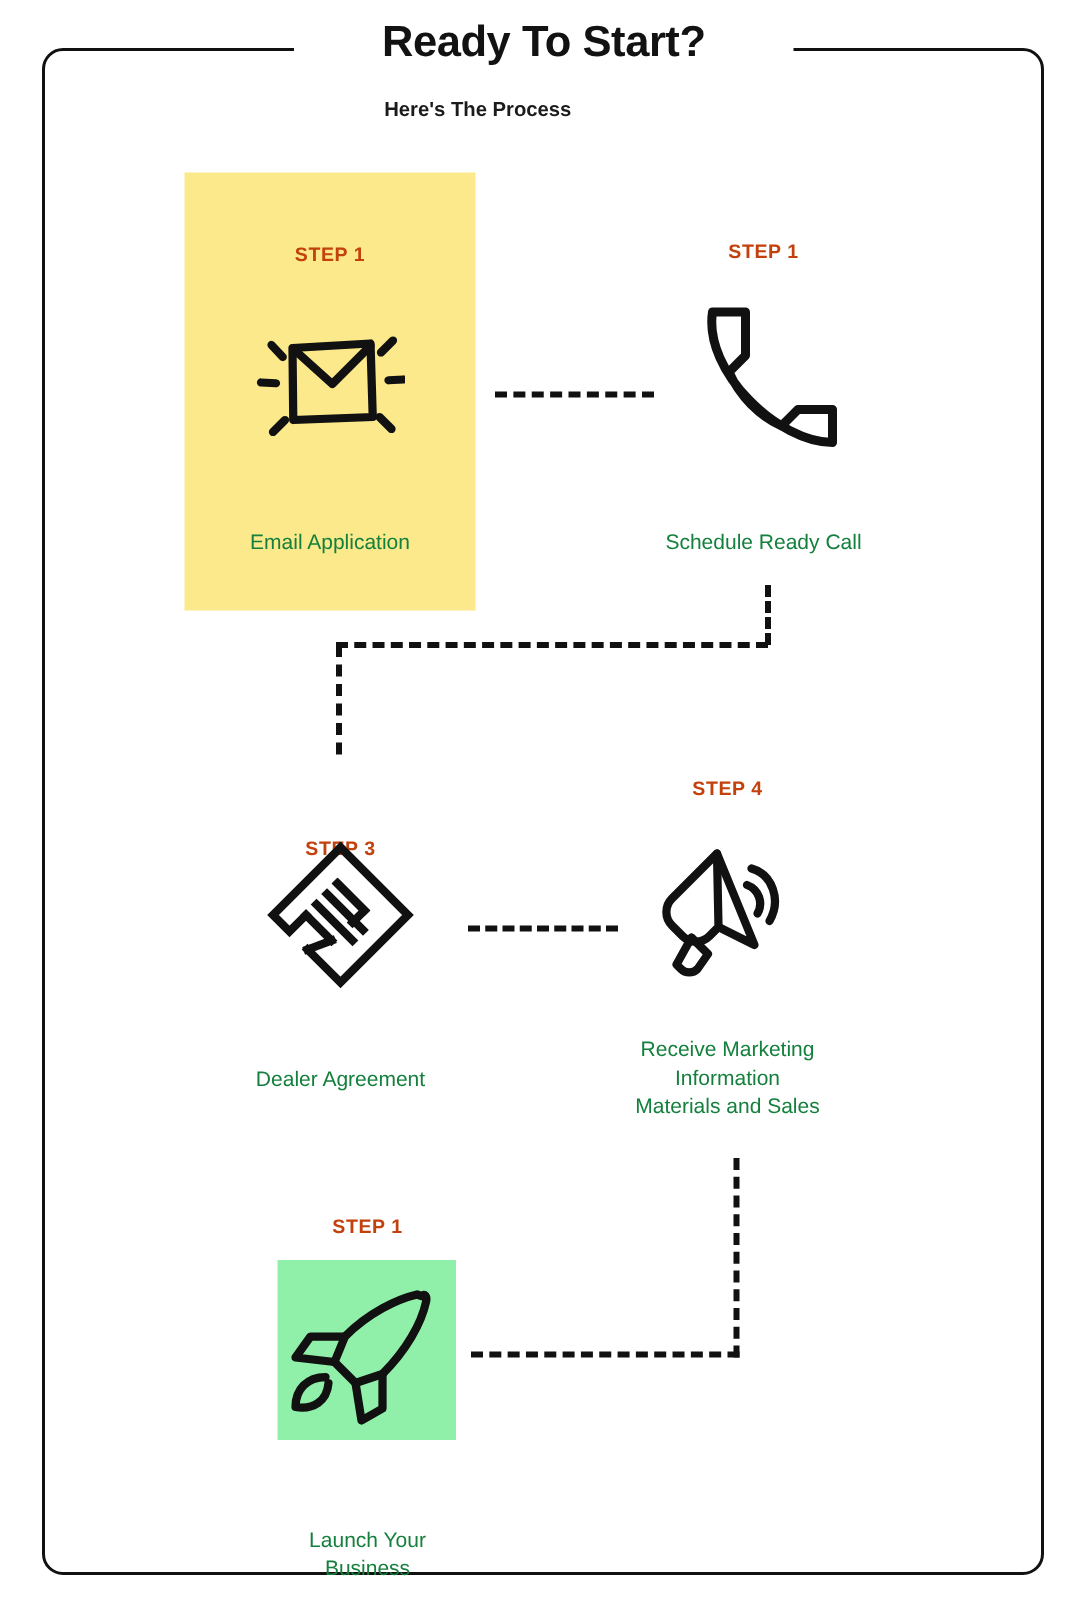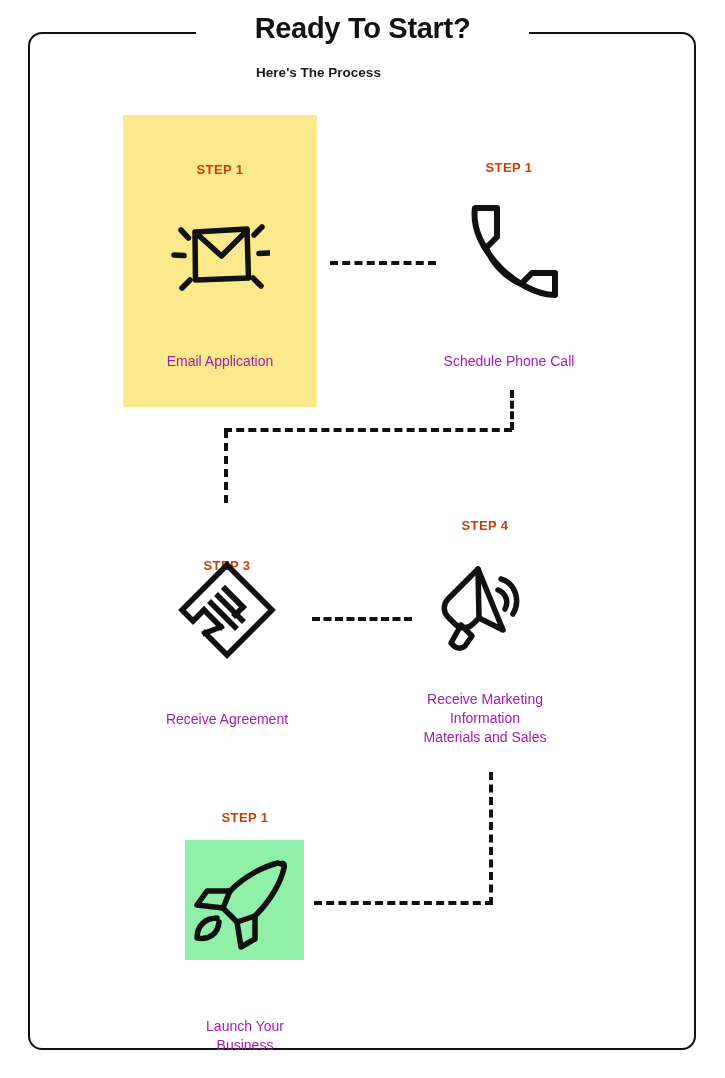--- a/index.html
+++ b/index.html
@@ -77,21 +77,21 @@
     letter-spacing: 0.4px;
     color: #c2410c;
   }
   .step-caption {
     position: absolute;
     width: 100%;
     text-align: center;
     font-size: 14px;
     line-height: 19px;
     font-weight: 400;
-    color: #a21caf;
+    color: #15803d;
   }
   .icon-box {
     position: absolute;
   }
   .icon-box svg { display: block; }
 
   
   .panel {
     position: absolute;
     z-index: 1;
@@ -177,42 +177,42 @@
 
 <div class="step" id="step2">
   <div class="step-label">STEP 1</div>
   <div class="icon-box">
     <svg width="100" height="120" viewBox="0 0 100 120" fill="none" stroke="#111111" stroke-width="6" stroke-linecap="round" stroke-linejoin="round">
       <path d="M16 14 L38 14 L38 43 L27 54
                C34 70 47 83 62 90 L73 79 L96 79 L96 101
                C60 101 10 54 16 14 Z"></path>
     </svg>
   </div>
-  <div class="step-caption">Schedule Phone Call</div>
+  <div class="step-caption">Schedule Ready Call</div>
 </div>
 
 <div class="step" id="step3">
   <div class="step-label">STEP 3</div>
   <div class="icon-box">
     <svg width="100" height="120" viewBox="0 0 100 120" fill="none" stroke="#111111" stroke-width="5.5" stroke-linecap="square" stroke-linejoin="miter">
 
       <path d="M50 13 L95 58 L50 103 L28 81"></path>
 
       <path d="M50 13 L5 58 L16 69 L27 58"></path>
 
       <path d="M27 58 L44 75"></path>
       <path d="M34 51 L58 75"></path>
       <path d="M41 44 L65 68"></path>
       <path d="M48 37 L66 55"></path>
 
       <path d="M48 37 L66 55 L58 63"></path>
       <path d="M28 81 L44 75"></path>
     </svg>
   </div>
-  <div class="step-caption">Receive Agreement</div>
+  <div class="step-caption">Dealer Agreement</div>
 </div>
 
 <div class="step" id="step4">
   <div class="step-label">STEP 4</div>
   <div class="icon-box">
     <svg width="100" height="120" viewBox="0 0 100 120" fill="none" stroke="#111111" stroke-width="5.5" stroke-linecap="round" stroke-linejoin="round">
 
       <path d="M43 17 L68 78 L44 66"></path>
 
       <path d="M43 17 L13 47

